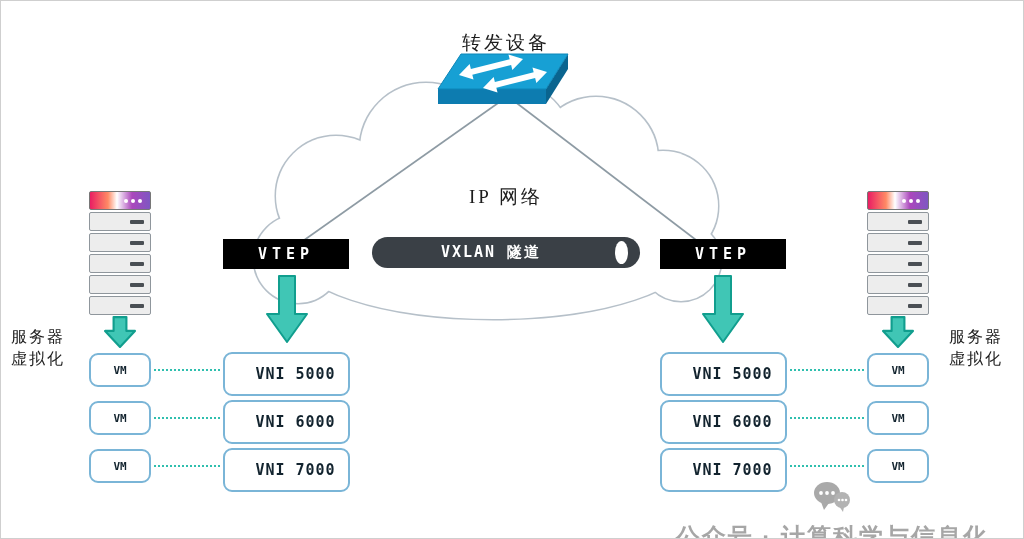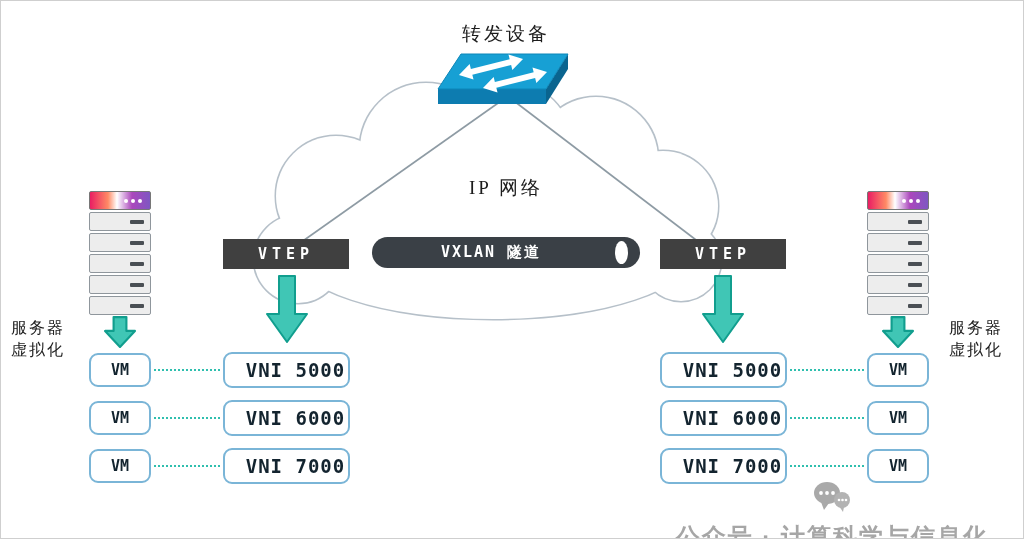--- a/index.html
+++ b/index.html
@@ -6,50 +6,50 @@
   #canvas{
     position:relative;width:1022px;height:537px;background:#ffffff;
     border:1px solid #cfcfcf;overflow:hidden;
     font-family:"Liberation Sans","DejaVu Sans",sans-serif;
   }
   .abs{position:absolute;}
   svg{display:block;}
   
   .serif-label{
     font-family:"Liberation Serif","DejaVu Serif",serif;
-    color:#1c1c1c;letter-spacing:3px;
+    color:#1c1c1c;letter-spacing:3px;margin-top:9px;
   }
   .title-label{font-size:19px;text-align:center;}
   .net-label{font-size:19px;text-align:center;}
   .sv-label{font-size:16px;line-height:1.35;letter-spacing:2px;}
   
   .darkbox{
-    background:#404040;color:#ffffff;display:flex;align-items:center;justify-content:center;
+    background:#000000;color:#ffffff;display:flex;align-items:center;justify-content:center;
     font-family:"DejaVu Sans Mono","Liberation Mono",monospace;
     font-size:15px;letter-spacing:5px;font-weight:700;
   }
   .tunnel{
     background:#3a4046;color:#ffffff;border-radius:16px;
     display:flex;align-items:center;justify-content:center;
     font-family:"DejaVu Sans Mono","Liberation Mono",monospace;
     font-size:15px;letter-spacing:2px;font-weight:700;
   }
   .tunnel .mouth{
     position:absolute;right:12px;top:4px;width:13px;height:23px;
     border-radius:50%;background:#ffffff;
   }
   
   .box{
     position:absolute;background:#ffffff;border:2px solid #7ab5d7;border-radius:9px;
     box-sizing:border-box;display:flex;align-items:center;justify-content:center;
     font-family:"DejaVu Sans Mono","Liberation Mono",monospace;
     color:#13242f;font-weight:700;
   }
-  .vmbox{width:62px;height:34px;font-size:15px;}
-  .vnibox{width:127px;height:36px;font-size:19px;letter-spacing:1px;padding-left:18px;}
+  .vmbox{width:62px;height:34px;font-size:11px;}
+  .vnibox{width:127px;height:44px;font-size:15px;letter-spacing:1px;padding-left:18px;}
   .dotline{position:absolute;height:0;border-top:2px dotted #2fbfae;}
   
   .server{position:absolute;width:62px;display:flex;flex-direction:column;gap:2px;}
   .server .unit{
     position:relative;height:19px;background:#ededed;
     border:1px solid #8f969c;border-radius:2px;box-sizing:border-box;
   }
   .server .unit:after{
     content:"";position:absolute;right:6px;top:50%;transform:translateY(-50%);
     width:14px;height:4px;background:#4a4f54;border-radius:1px;

